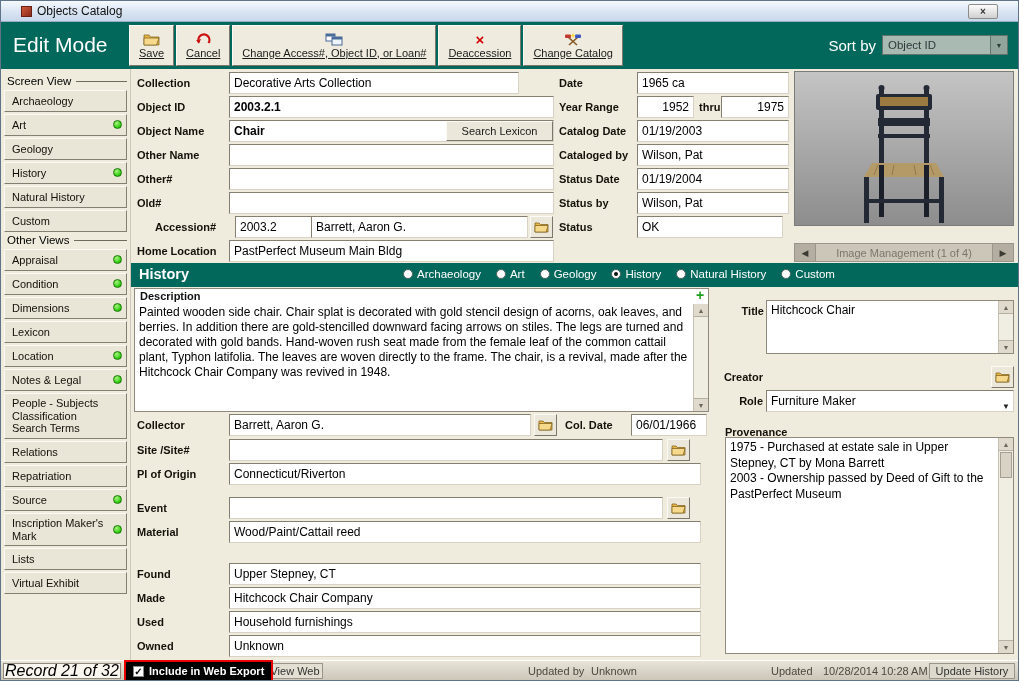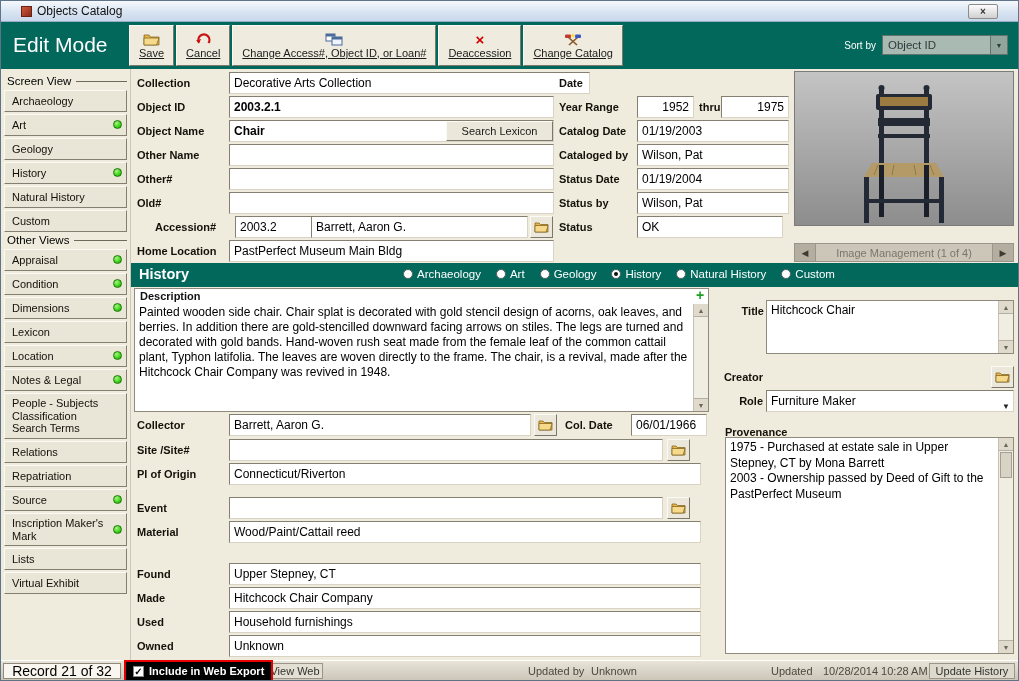--- a/index.html
+++ b/index.html
@@ -12,21 +12,21 @@
 .title-text{font-size:12px;color:#111;}
 .close-btn{margin-left:auto;width:30px;height:15px;background:linear-gradient(#FDFDFD,#CFCFCF);border:1px solid #8b8b8b;border-radius:2px;display:flex;align-items:center;justify-content:center;font-size:10px;color:#333;font-weight:bold;cursor:default;}
 
 .header{position:absolute;left:0;top:21px;right:0;height:47px;background:#03685C;}
 .edit-mode{position:absolute;left:12px;top:11px;color:#fff;font-size:21px;}
 .toolbar{position:absolute;left:128px;top:3px;display:flex;gap:2px;}
 .tbtn{height:41px;background:#EFEBDE;border:1px solid;border-color:#FBF9F2 #7C776A #7C776A #FBF9F2;display:flex;flex-direction:column;align-items:center;justify-content:center;gap:1px;padding:1px 9px;}
 .tbtn .lbl{text-decoration:underline;font-size:11px;color:#1a1a1a;white-space:nowrap;}
 .red-x{color:#d40000;font-weight:bold;font-size:15px;line-height:13px;}
 .sort{position:absolute;right:10px;top:13px;display:flex;align-items:center;gap:6px;}
-.sort-label{color:#fff;font-size:10px;}
+.sort-label{color:#fff;font-size:15px;}
 .sort-combo{width:126px;height:20px;background:#A9BAB3;border:1px solid #5E746C;display:flex;align-items:center;}
 .sort-combo .val{flex:1;padding:0 5px;color:#30393a;font-size:11.5px;}
 .sort-combo .dd{width:17px;height:100%;background:#91A59D;border-left:1px solid #5E746C;display:flex;align-items:center;justify-content:center;font-size:7px;color:#2e3b36;}
 
 .sidebar{position:absolute;left:0;top:68px;width:130px;bottom:20px;background:#EFEBDD;border-right:1px solid #CCC7B8;padding-top:3px;}
 .shead{display:flex;align-items:center;margin:3px 3px 3px 6px;font-size:11.5px;color:#000;white-space:nowrap;}
 .shead .line{flex:1;border-top:1px solid #6f6a5c;margin-left:5px;}
 .sbtn{position:relative;margin:2px 3px;background:#E9E5D7;border:1px solid;border-color:#FCFAF4 #847F70 #847F70 #FCFAF4;padding:3px 15px 3px 7px;min-height:22px;display:flex;align-items:center;font-size:11px;color:#14110a;line-height:1.15;}
 .gdot{position:absolute;right:4px;top:50%;margin-top:-5px;width:9px;height:9px;border-radius:50%;background:radial-gradient(circle at 35% 30%,#A8F47F,#33CE12 65%,#1FA304);border:1px solid #157A02;}
 .ov-gap{margin-top:0;}
@@ -61,21 +61,21 @@
 .vscroll{position:absolute;right:0;top:0;bottom:0;width:15px;background:#F0EDE2;border-left:1px solid #C5C0B1;}
 .vscroll .up,.vscroll .dn{position:absolute;left:0;right:0;height:13px;display:flex;align-items:center;justify-content:center;font-size:7px;color:#6b675c;background:#DFDACB;}
 .vscroll .up{top:0;border-bottom:1px solid #b5b0a2;}
 .vscroll .dn{bottom:0;border-top:1px solid #b5b0a2;}
 .vscroll .thumb{position:absolute;top:14px;left:1px;right:1px;height:26px;background:#D8D3C4;border:1px solid #a49f90;}
 .memo{position:absolute;background:#fff;border:1px solid #8F8A7C;}
 .memo .txt{position:absolute;left:4px;top:2px;right:17px;bottom:2px;font-size:12px;line-height:1.3;color:#000;white-space:pre-line;overflow:hidden;}
 .role-dd{position:absolute;right:3px;top:6px;font-size:8px;color:#222;}
 
 .statusbar{position:absolute;left:0;bottom:0;right:0;height:20px;background:linear-gradient(#E8E4D8,#CBC6B8);border-top:1px solid #FFFFFF;}
-.rec{position:absolute;left:2px;top:2px;width:118px;height:16px;background:#F8F6EF;border:1px solid #8F8A7C;display:flex;align-items:center;justify-content:center;font-size:14px;color:#000;}
+.rec{position:absolute;left:2px;top:2px;width:118px;height:16px;background:#F8F6EF;border:1px solid #8F8A7C;display:flex;align-items:center;justify-content:center;font-size:16px;color:#000;font-style:italic;}
 .webx{position:absolute;left:123px;top:-1px;height:22px;background:#000;border:2px solid #E80000;display:flex;align-items:center;gap:5px;padding:0 7px;color:#fff;font-weight:bold;font-size:11px;z-index:3;}
 .cb{width:11px;height:11px;background:#fff;border:1px solid #888;color:#000;font-size:10px;line-height:9px;text-align:center;font-weight:bold;}
 .viewweb{position:absolute;left:266px;top:2px;width:56px;height:16px;background:#E3DFD2;border:1px solid #9a958a;display:flex;align-items:center;justify-content:center;font-size:11px;color:#333;}
 .sb-text{position:absolute;top:4px;font-size:11px;color:#4d483c;white-space:nowrap;}
 .upd-btn{position:absolute;right:3px;top:2px;width:86px;height:16px;background:#DDD9CC;border:1px solid #9a958a;display:flex;align-items:center;justify-content:center;font-size:11px;color:#333;}
 </style>
 </head>
 <body>
 
 <div class="win">
@@ -214,21 +214,21 @@
         <span>Lists</span>
       </div>
     <div class="sbtn">
         <span>Virtual Exhibit</span>
       </div>
   </div>
 
   <div class="main">
 
     <div class="flabel" style="left:6px;top:3px;width:90px">Collection</div>
-    <div class="field" style="left:98px;top:3px;width:361px">Decorative Arts Collection</div>
+    <div class="field" style="left:98px;top:3px;width:290px">Decorative Arts Collection</div>
 
     <div class="flabel" style="left:6px;top:27px;width:90px">Object ID</div>
     <div class="field bval" style="left:98px;top:27px;width:325px">2003.2.1</div>
 
     <div class="flabel" style="left:6px;top:51px;width:90px">Object Name</div>
     <div class="field bval" style="left:98px;top:51px;width:325px">Chair</div>
     <div class="mini-btn" style="left:315px;top:52px;width:107px;height:20px">Search Lexicon</div>
 
     <div class="flabel" style="left:6px;top:75px;width:90px">Other Name</div>
     <div class="field" style="left:98px;top:75px;width:325px"></div>
@@ -246,20 +246,21 @@
         <svg width="15" height="12" viewBox="0 0 15 12">
           <path d="M1 2h4l1.5 1.5H14V11H1z" fill="#E8B54A" stroke="#7a5c16" stroke-width="0.7"></path>
           <path d="M1 4.5h13L12.2 11H1z" fill="#F6D98B" stroke="#7a5c16" stroke-width="0.7"></path>
         </svg>
       </div>
 
     <div class="flabel" style="left:6px;top:171px;width:90px">Home Location</div>
     <div class="field" style="left:98px;top:171px;width:325px">PastPerfect Museum Main Bldg</div>
 
     <div class="flabel" style="left:428px;top:3px;width:76px">Date</div>
+    <div class="field" style="left:506px;top:3px;width:152px">1965 ca</div>
 
     <div class="flabel" style="left:428px;top:27px;width:76px">Year Range</div>
     <div class="field rnum" style="left:506px;top:27px;width:57px">1952</div>
     <div class="flabel" style="left:568px;top:27px;width:20px">thru</div>
     <div class="field rnum" style="left:590px;top:27px;width:68px">1975</div>
 
     <div class="flabel" style="left:428px;top:51px;width:76px">Catalog Date</div>
     <div class="field" style="left:506px;top:51px;width:152px">01/19/2003</div>
 
     <div class="flabel" style="left:428px;top:75px;width:76px">Cataloged by</div>

